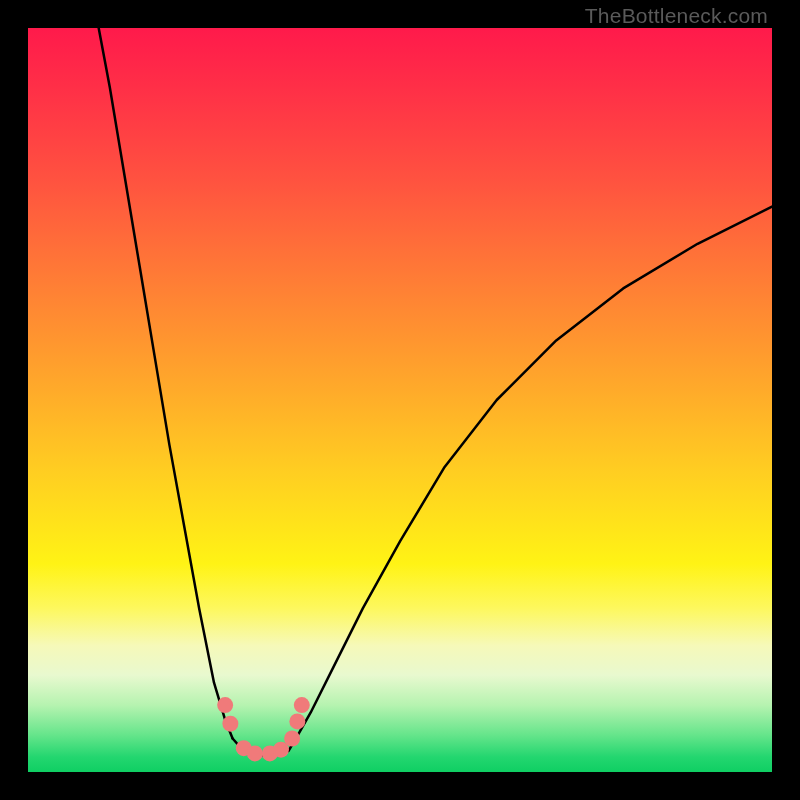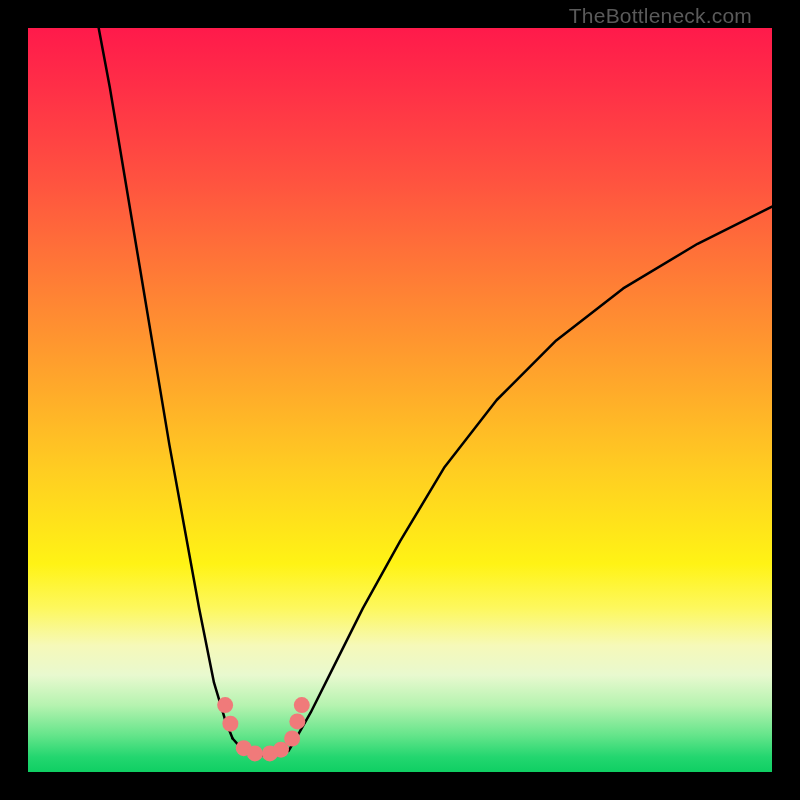--- a/index.html
+++ b/index.html
@@ -11,20 +11,21 @@
     background: #000;
     font-family: Arial, Helvetica, sans-serif;
   }
   .frame {
     position: absolute;
     left: 0;
     top: 0;
     width: 762px;
     height: 800px;
     background: #000;
+    padding-left: 16px;
   }
   .plot {
     position: absolute;
     left: 28px;
     top: 28px;
     width: 744px;
     height: 744px;
     background: linear-gradient(
       to bottom,
       #ff1a4b 0%,

